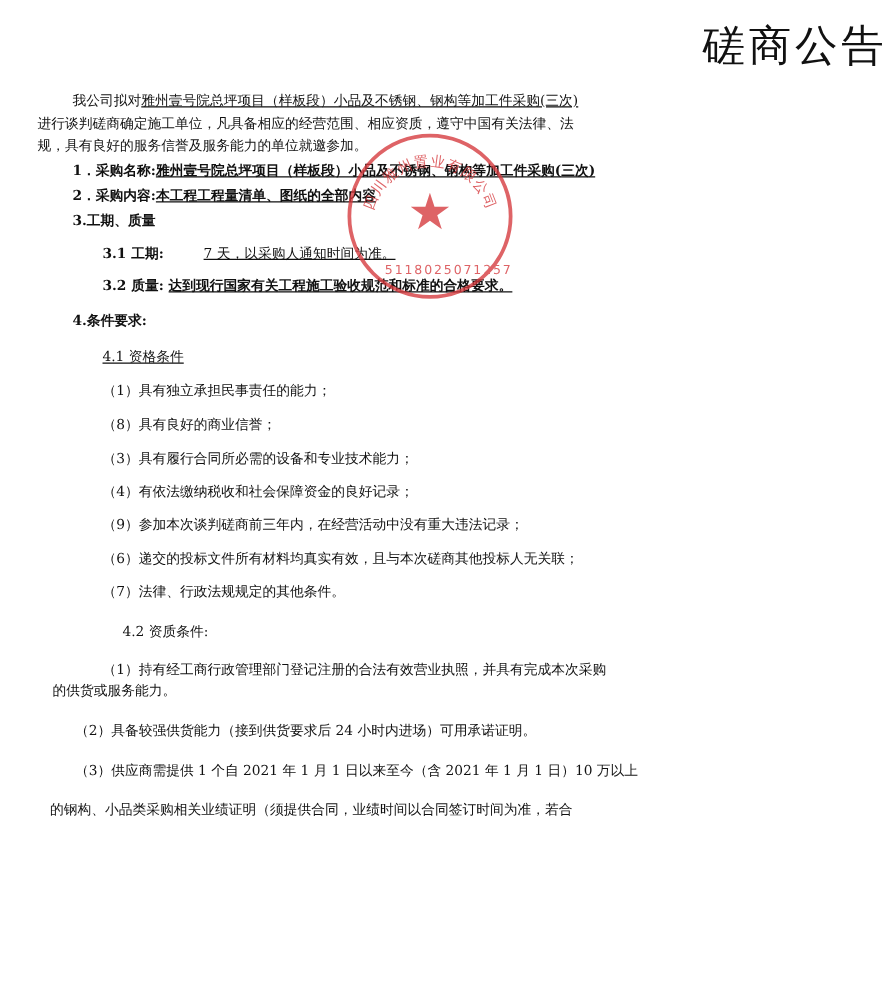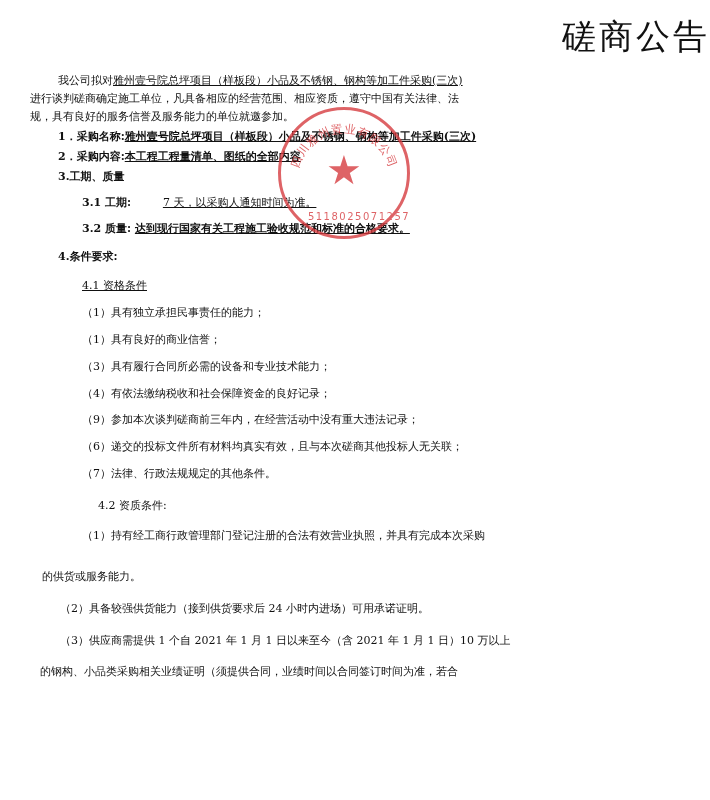--- a/index.html
+++ b/index.html
@@ -152,31 +152,31 @@
       <span>3.2</span>
       <span>质量:</span>
       <span class="u">达到现行国家有关工程施工验收规范和标准的合格要求。</span>
     </p>
 
     <p class="num-item indent1" style="margin-top:10px;">4.条件要求:</p>
 
     <p class="sub-head" style="margin-left:52px; margin-top:12px; font-weight:normal;text-decoration:underline;">4.1 资格条件</p>
 
     <p class="list-line" style="margin-left:52px;">（1）具有独立承担民事责任的能力；</p>
-    <p class="list-line" style="margin-left:52px;">（1）具有良好的商业信誉；</p>
+    <p class="list-line" style="margin-left:52px;">（8）具有良好的商业信誉；</p>
     <p class="list-line" style="margin-left:52px;">（3）具有履行合同所必需的设备和专业技术能力；</p>
     <p class="list-line" style="margin-left:52px;">（4）有依法缴纳税收和社会保障资金的良好记录；</p>
     <p class="list-line" style="margin-left:52px;">（9）参加本次谈判磋商前三年内，在经营活动中没有重大违法记录；</p>
     <p class="list-line" style="margin-left:52px;">（6）递交的投标文件所有材料均真实有效，且与本次磋商其他投标人无关联；</p>
     <p class="list-line" style="margin-left:52px;">（7）法律、行政法规规定的其他条件。</p>
 
     <p class="sub-head" style="margin-left:68px; margin-top:14px; font-weight:normal;">4.2 资质条件:</p>
 
     <p style="margin-left:52px; margin-top:12px;">（1）持有经工商行政管理部门登记注册的合法有效营业执照，并具有完成本次采购</p>
-    <p style="margin-left:12px; margin-top:24px;">的供货或服务能力。</p>
+    <p style="margin-left:12px; margin-top:0;">的供货或服务能力。</p>
 
     <p style="margin-left:30px; margin-top:14px;">（2）具备较强供货能力（接到供货要求后 24 小时内进场）可用承诺证明。</p>
 
     <p style="margin-left:30px; margin-top:14px;">（3）供应商需提供 1 个自 2021 年 1 月 1 日以来至今（含 2021 年 1 月 1 日）10 万以上</p>
     <p style="margin-left:10px; margin-top:13px;">的钢构、小品类采购相关业绩证明（须提供合同，业绩时间以合同签订时间为准，若合</p>
 
   </div>
 
   <div class="seal">
     <svg width="126" height="126" viewBox="0 0 126 126">

